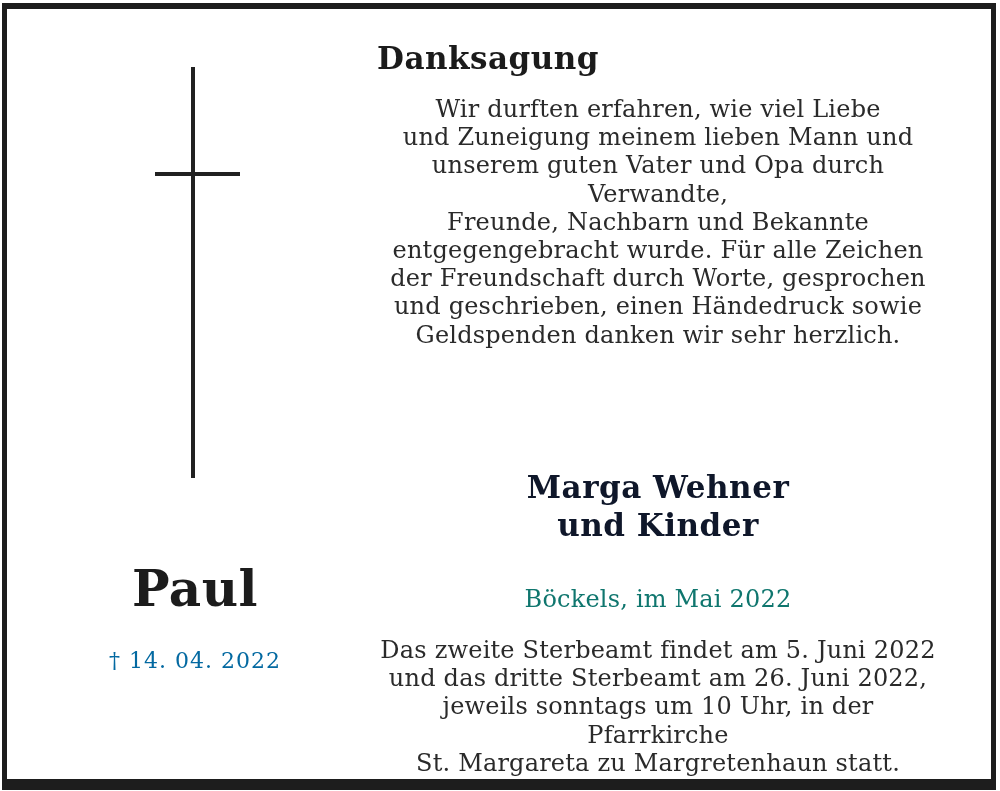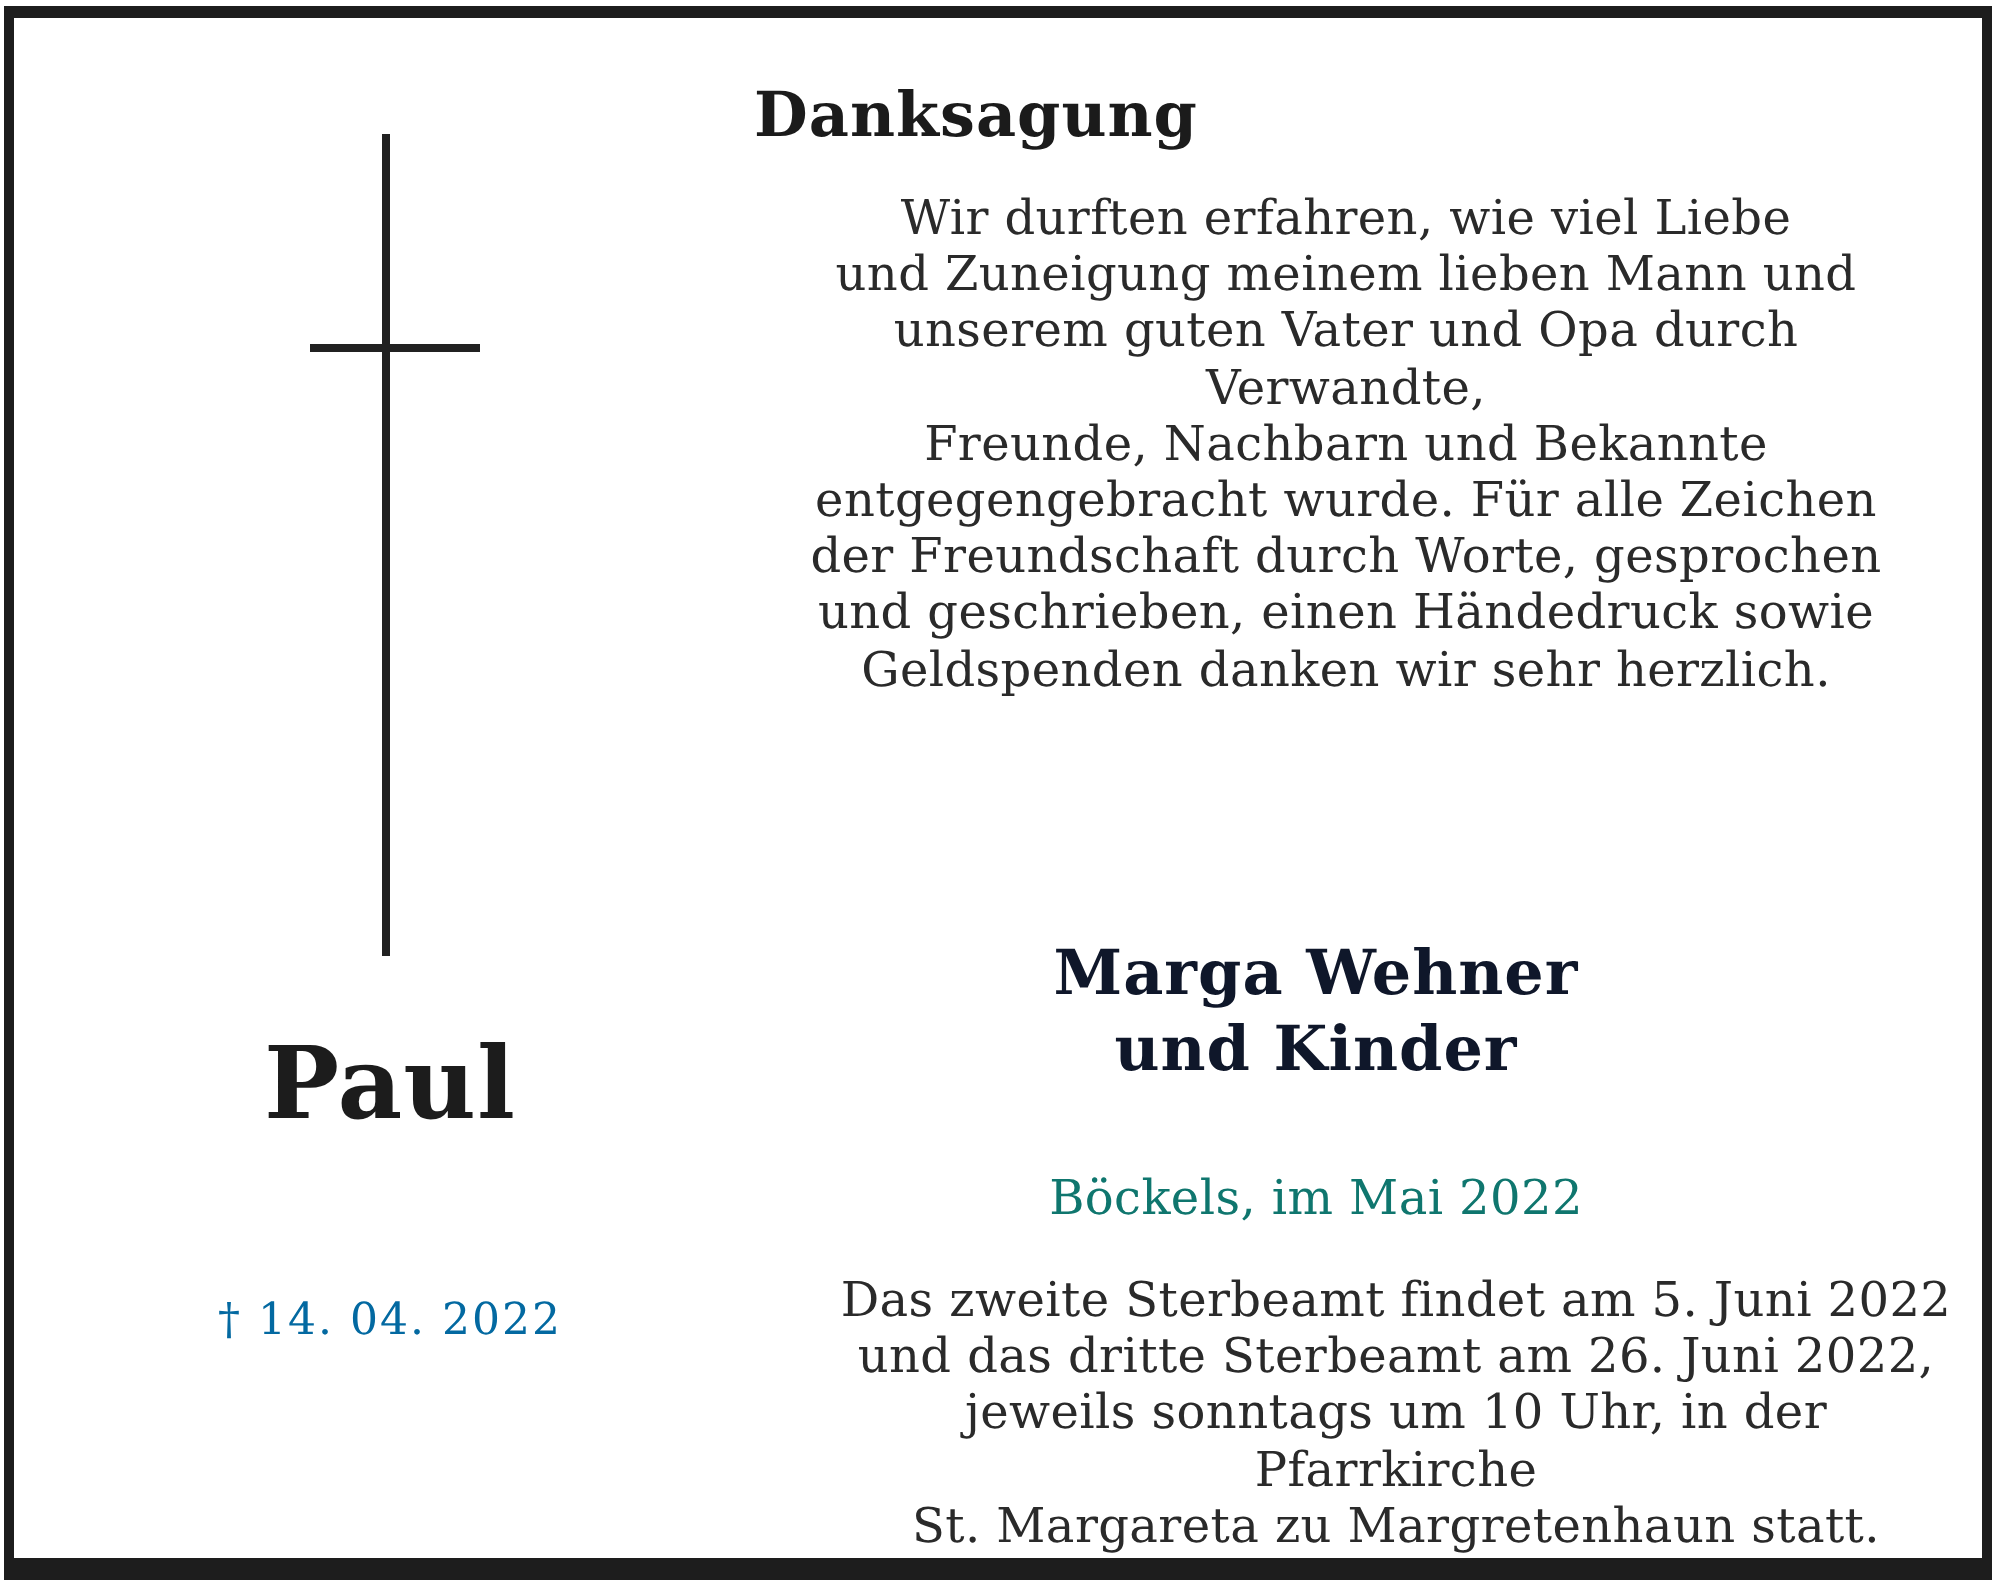--- a/index.html
+++ b/index.html
@@ -53,20 +53,21 @@
   .first-name, .last-name {
     position: absolute;
     left: 20px;
     width: 350px;
     text-align: center;
     font-weight: bold;
     font-size: 50px;
     line-height: 1.2;
     color: #1c1c1c;
     letter-spacing: 0.5px;
+    margin-top: 47px;
   }
   .first-name { top: 512px; }
   .last-name  { top: 575px; }
   .death-date {
     position: absolute;
     left: 20px;
     top: 645px;
     width: 350px;
     text-align: center;
     font-size: 22px;
@@ -88,21 +89,21 @@
     top: 40px;
     width: 100%;
     font-weight: bold;
     font-size: 31px;
     line-height: 36px;
     color: #1b1b1b;
     letter-spacing: 0.5px;
   }
   .para {
     position: absolute;
-    left: 15px;
+    left: 0;
     width: 100%;
     text-align: center;
     font-size: 24px;
     line-height: 28.2px;
     white-space: pre-line;
     color: #2a2a2a;
     letter-spacing: 0.2px;
   }
   .para-thanks  { top: 95px; }
   .para-special { top: 308px; }
@@ -123,21 +124,21 @@
     position: absolute;
     left: 0;
     top: 584px;
     width: 100%;
     text-align: center;
     font-size: 24px;
     line-height: 30px;
     color: #0f766e;
     letter-spacing: 0.2px;
   }
-  .para-service { top: 636px; margin-left: 25px; }
+  .para-service { top: 636px; }
 </style>
 </head>
 <body>
 
 <div class="page">
 
   <div class="frame"></div>
 
   <div class="cross">
     <div class="bar-v"></div>

